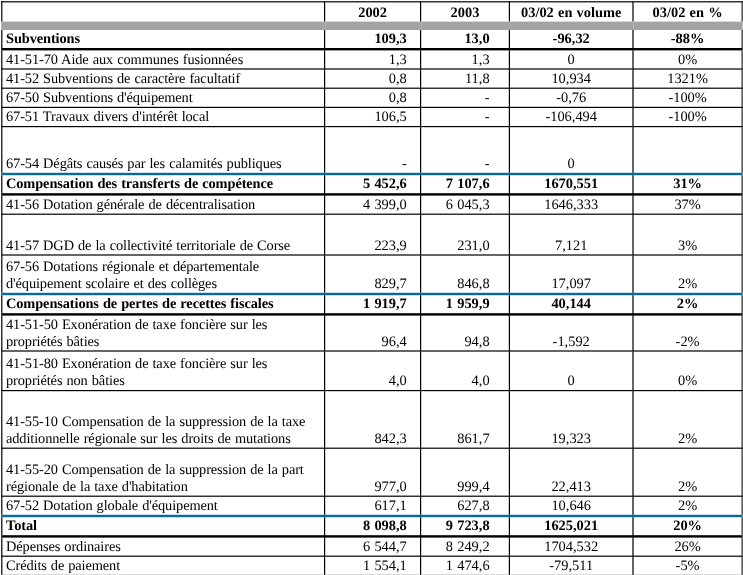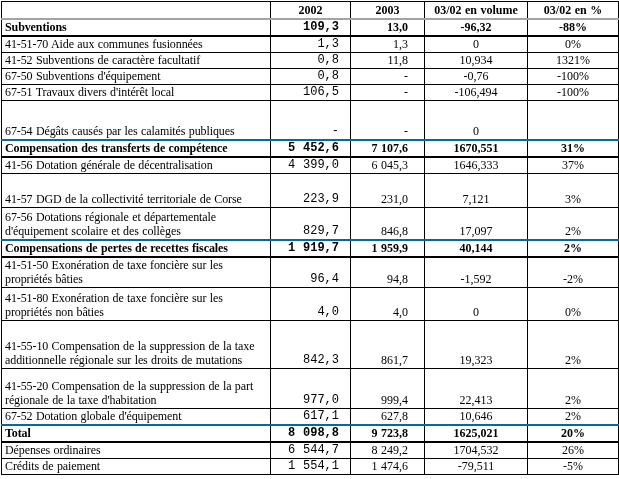--- a/index.html
+++ b/index.html
@@ -23,38 +23,38 @@
     line-height: 14px;
     vertical-align: bottom;
     overflow: hidden;
     word-spacing: 0.5px;
   }
   thead th {
     height: 15px;
     font-weight: bold;
     vertical-align: middle;
     padding: 1px 0;
-    border-bottom: 2px solid #a3a3a3;
+    border-bottom: 7px solid #a3a3a3;
   }
   tbody tr { height: 15px; }
   
   tbody tr:nth-child(6)  { height: 39px; }
   tbody tr:nth-child(9)  { height: 34px; margin-top: 40px; }
   tbody tr:nth-child(10) { height: 33px; }
   tbody tr:nth-child(12) { height: 30px; }
   tbody tr:nth-child(13) { height: 33px; }
   tbody tr:nth-child(14) { height: 48px; }
   tbody tr:nth-child(15) { height: 40px; }
   tbody tr:nth-child(17) { height: 16px; }
   tbody tr:nth-child(18) { height: 16px; }
   tbody tr:nth-child(19) { height: 16px; }
   tbody tr:nth-child(20) { height: 17px; }
 
   td:nth-child(1) { text-align: left;  padding: 0 1px 1px 3px; letter-spacing: -0.1px; }
-  td:nth-child(2) { text-align: right; padding: 0 11px 1px 0; font-family: Liberation Mono, monospace; }
+  td:nth-child(2) { text-align: right; padding: 0 11px 1px 0; }
   td:nth-child(3) { text-align: right; padding: 0 16px 1px 0; }
   td:nth-child(4) { text-align: center; padding: 0 0 1px 0; }
   td:nth-child(5) { text-align: center; padding: 0 0 1px 0; }
 
   tr.section { border-top: 2px solid #0369a1; border-bottom: 2px solid #000; }
   tr.section td { font-weight: bold; }
 </style>
 </head>
 <body>
 

